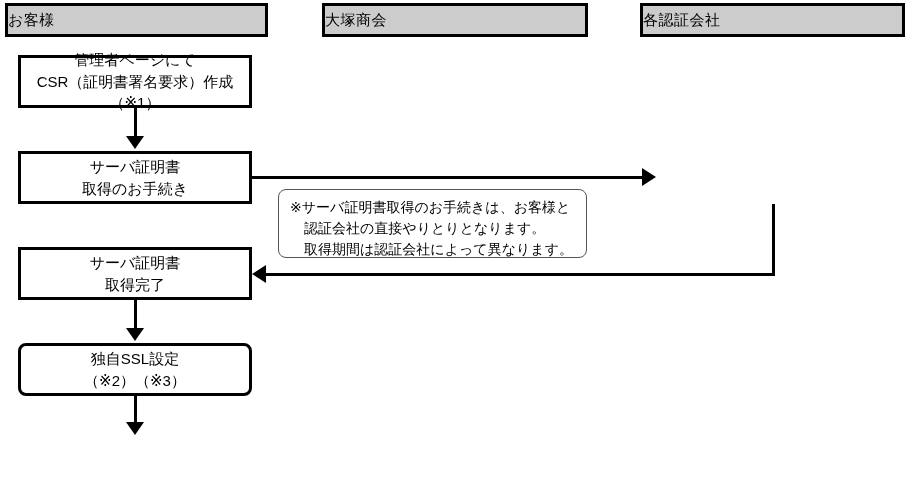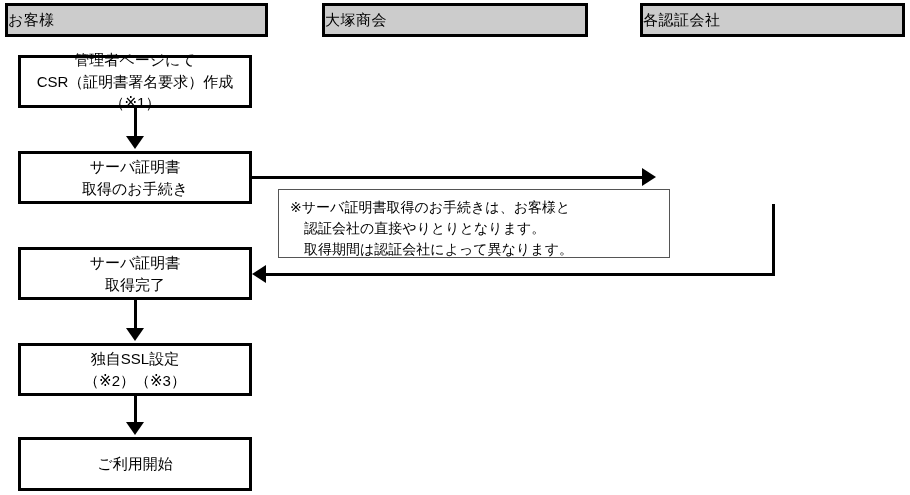--- a/index.html
+++ b/index.html
@@ -126,30 +126,27 @@
     <span>サーバ証明書
 取得のお手続き</span>
   </div>
 
 
   <div class="node" style="left:18px; top:247px; width:234px; height:53px;">
     <span>サーバ証明書
 取得完了</span>
   </div>
 
-  <div class="node" style="left:18px; top:343px; width:234px; height:53px;">
+  <div class="node" style="left:18px; top:343px; width:234px; height:53px;border-radius:8px;">
     <span>独自SSL設定
 （※2）（※3）</span>
   </div>
 
-  <div class="node" style="left:18px; top:437px; width:234px; height:54px;">
-    <span>ご利用開始</span>
-  </div>
 
-  <div class="note" style="left:278px; top:189px; width:392px; height:69px;">※サーバ証明書取得のお手続きは、お客様と
+  <div class="note" style="left:278px; top:189px; width:309px; height:69px;border-radius:8px;">※サーバ証明書取得のお手続きは、お客様と
 　認証会社の直接やりとりとなります。
 　取得期間は認証会社によって異なります。</div>
 
   <div class="seg-v" style="left:134px; top:108px; height:30px;"></div>
   <div class="arrow-down" style="left:126px; top:136px;"></div>
 
   <div class="seg-h" style="left:252px; top:176px; width:392px;"></div>
   <div class="arrow-right" style="left:642px; top:168px;"></div>
 
   <div class="seg-v" style="left:772px; top:204px; height:72px;"></div>

